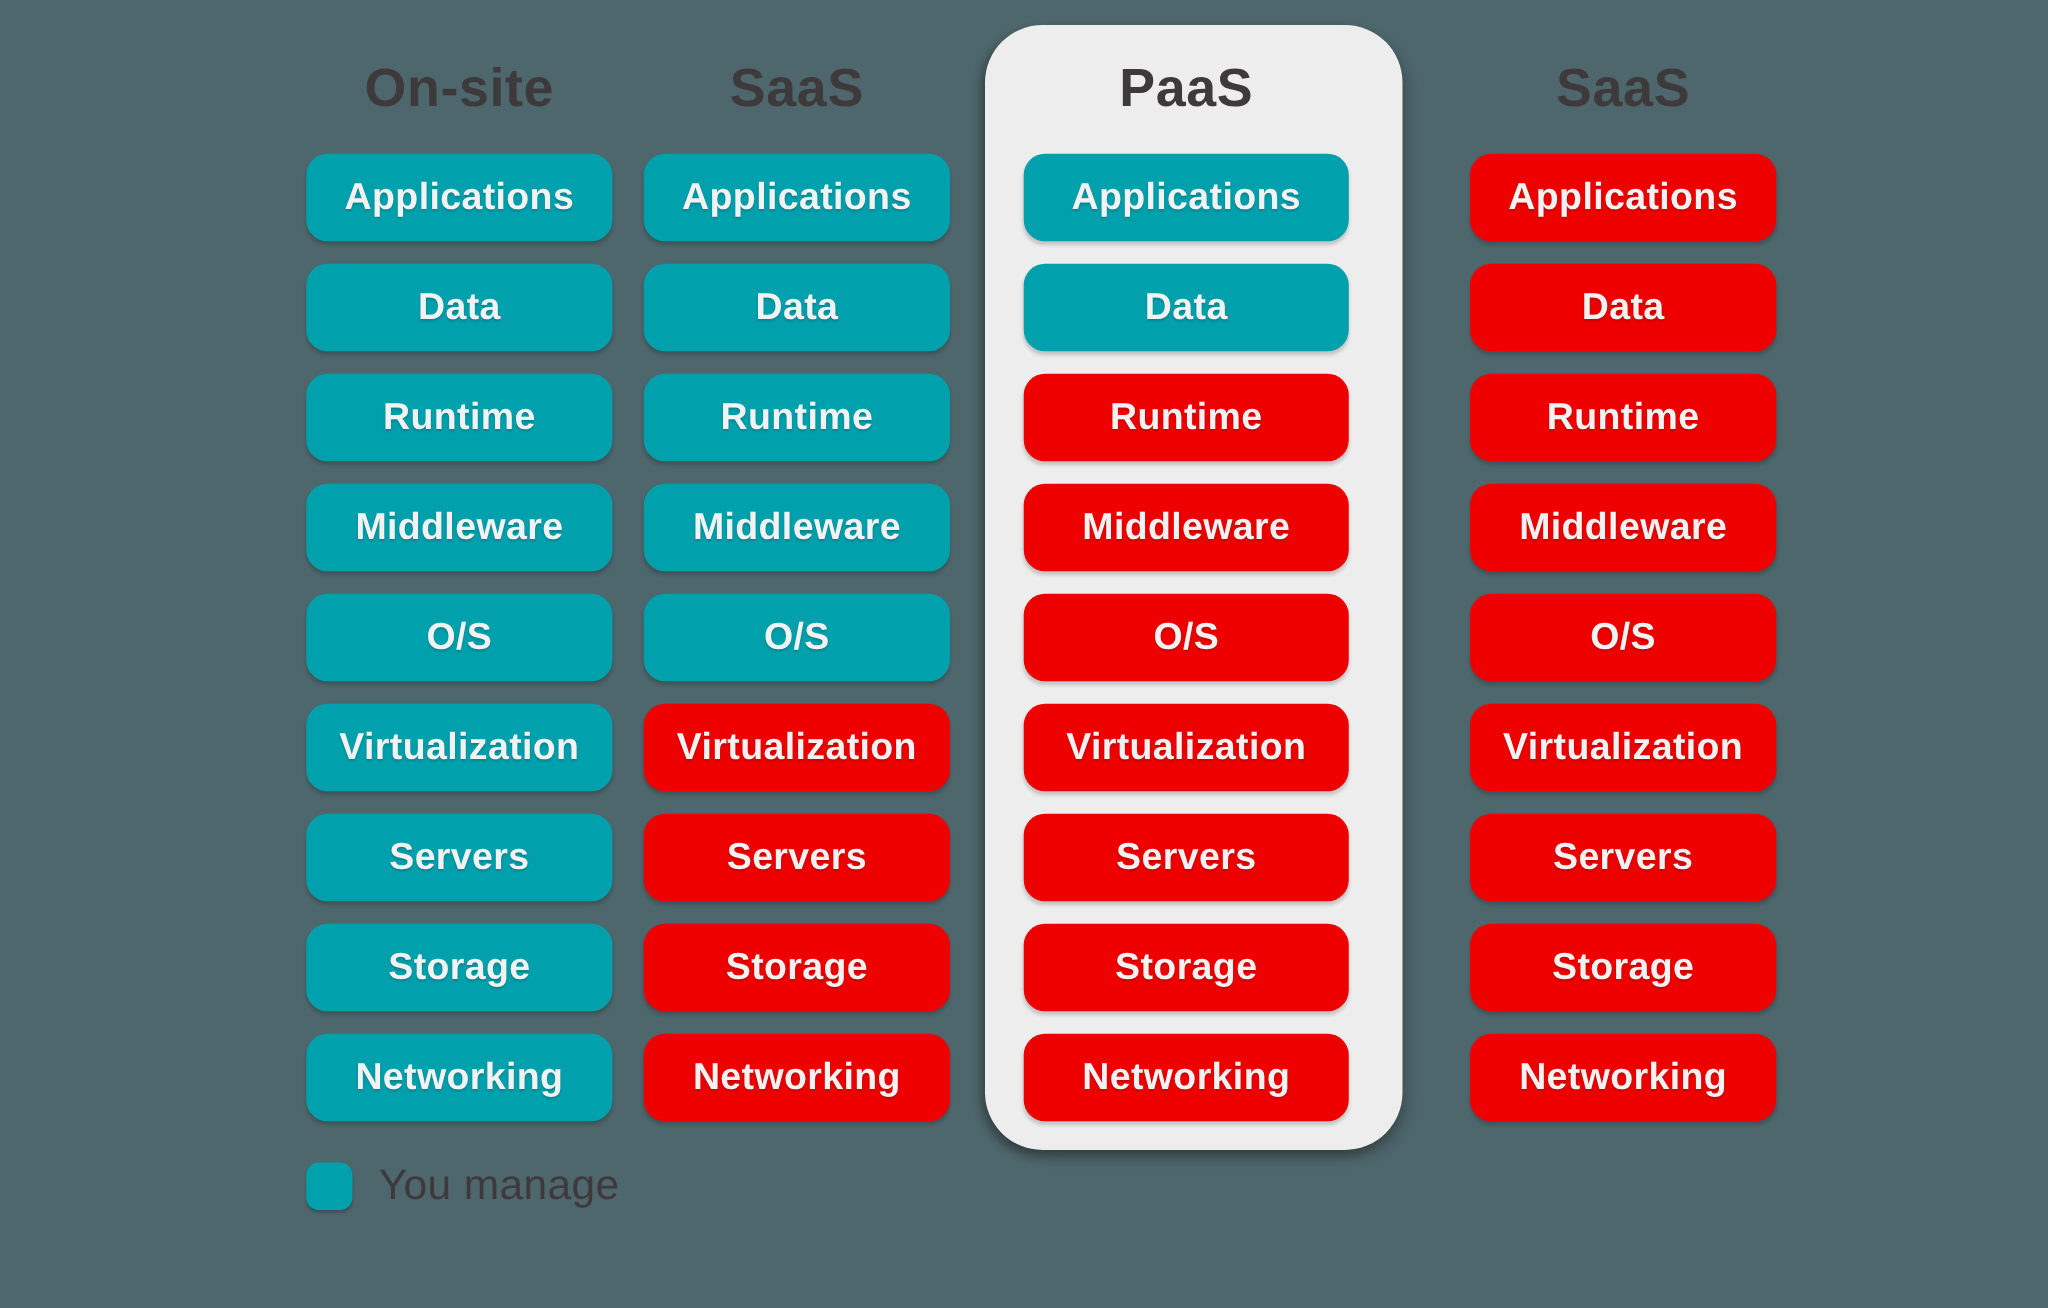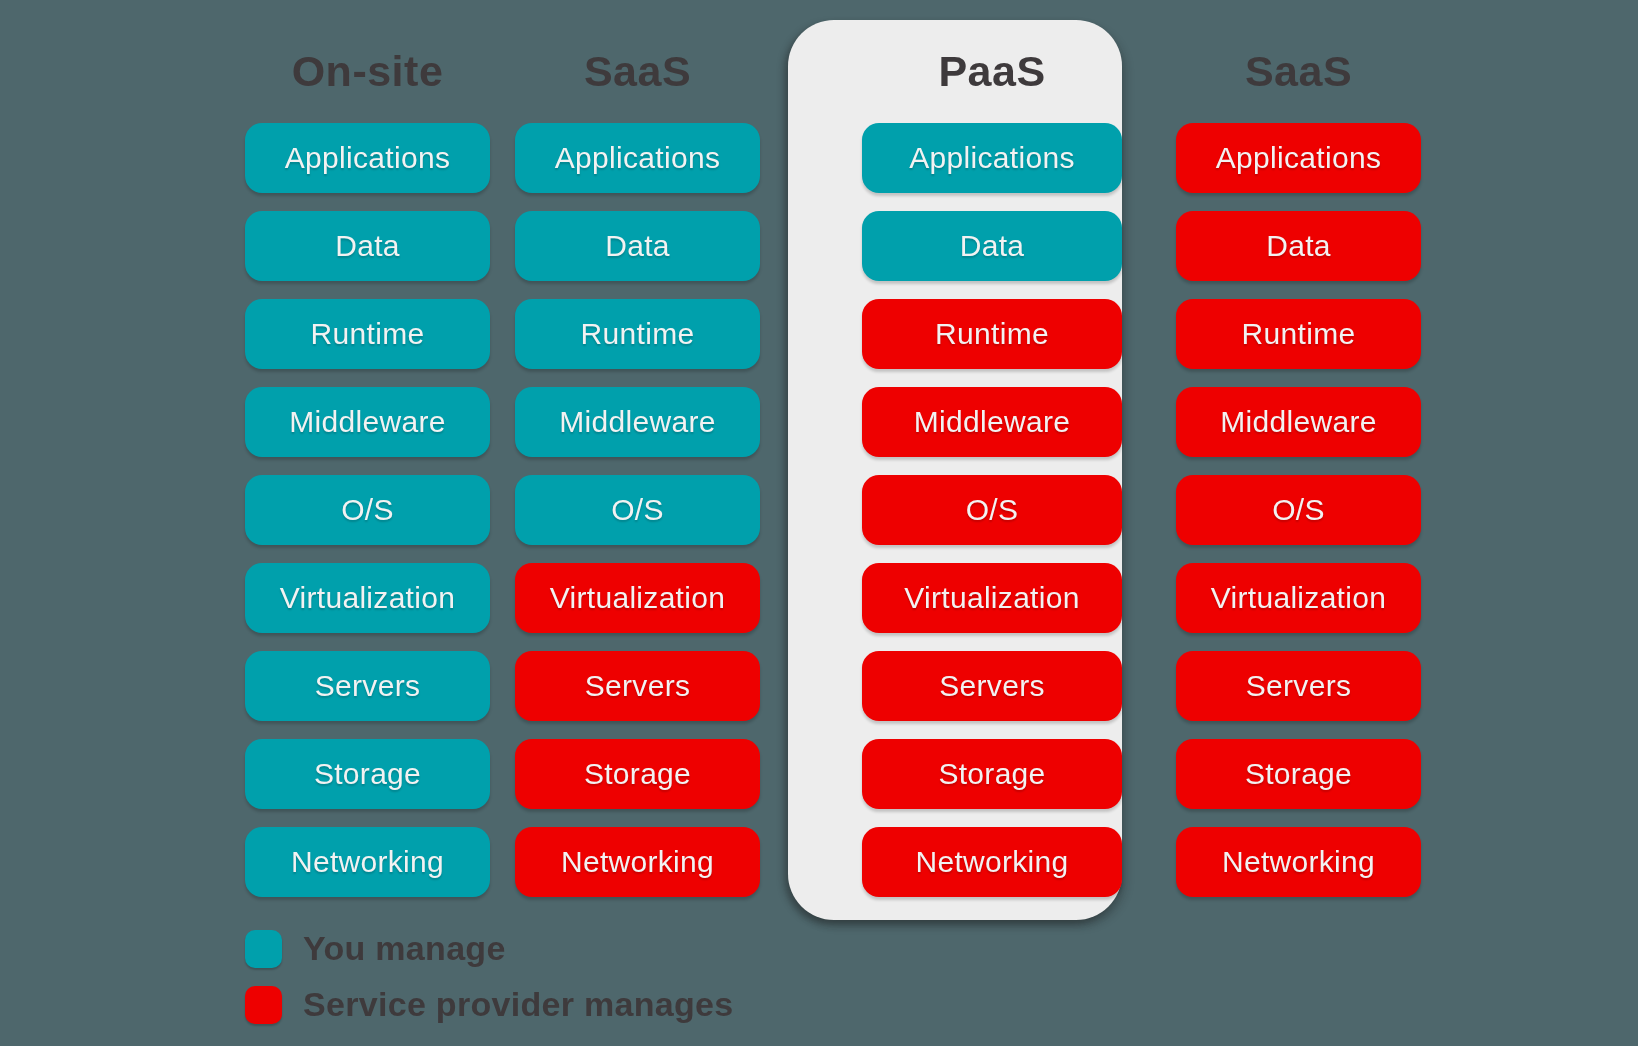--- a/index.html
+++ b/index.html
@@ -21,53 +21,53 @@
   .paas-panel{
     position:absolute;
     left:788px;top:20px;width:334px;height:900px;
     background:var(--panel);
     border-radius:46px;
     box-shadow:-4px 4px 7px rgba(25,25,25,0.38), 4px 6px 9px rgba(25,25,25,0.22);
   }
   .column{position:absolute;top:0;}
   .col-onsite{left:245px;width:245px;}
   .col-iaas{left:515px;width:245px;}
-  .col-paas{left:862px;width:260px;}
+  .col-paas{left:819px;width:260px;}
   .col-saas{left:1176px;width:245px;}
   .col-title{
     box-sizing:border-box;
     height:123px;padding-top:20px;
     display:flex;align-items:center;justify-content:center;
     font-size:43px;font-weight:bold;letter-spacing:0.5px;
     color:var(--heading);
   }
   .pill{
     height:70px;margin-bottom:18px;
     border-radius:17px;
     display:flex;align-items:center;justify-content:center;
-    font-size:30px;font-weight:normal;letter-spacing:0.3px;
+    font-size:30px;font-weight:bold;letter-spacing:0.3px;
     color:var(--pill-text);
     text-shadow:0 2px 2px rgba(0,0,0,0.18);
     box-shadow:0 3px 3px rgba(0,0,0,0.18);
   }
   .pill.you{background:var(--teal);}
   .pill.provider{background:var(--red);}
   .legend{
     position:absolute;left:245px;top:929px;
     display:flex;flex-direction:column;gap:17px;
   }
   .legend-row{display:flex;align-items:center;gap:21px;}
   .swatch{
     width:37px;height:38px;border-radius:10px;flex:0 0 auto;
     box-shadow:0 2px 2px rgba(0,0,0,0.2);
   }
   .swatch.you{background:var(--teal);}
   .swatch.provider{background:var(--red);}
   .legend-label{
-    font-size:34px;font-weight:bold;letter-spacing:0.3px;
+    font-size:34px;font-weight:normal;letter-spacing:0.3px;
     color:var(--heading);
   }
 </style>
 </head>
 <body>
 
 <div class="stage">
   <div class="paas-panel"></div>
 
   <div id="columns-root">
@@ -119,18 +119,14 @@
         <div class="pill provider">Storage</div>
         <div class="pill provider">Networking</div>
       </div>
     </div>
 
   <div class="legend">
     <div class="legend-row">
       <span class="swatch you"></span>
       <span class="legend-label">You manage</span>
     </div>
-    <div class="legend-row">
-      <span class="swatch provider"></span>
-      <span class="legend-label">Service provider manages</span>
-    </div>
   </div>
 </div>
 
 </body></html>

